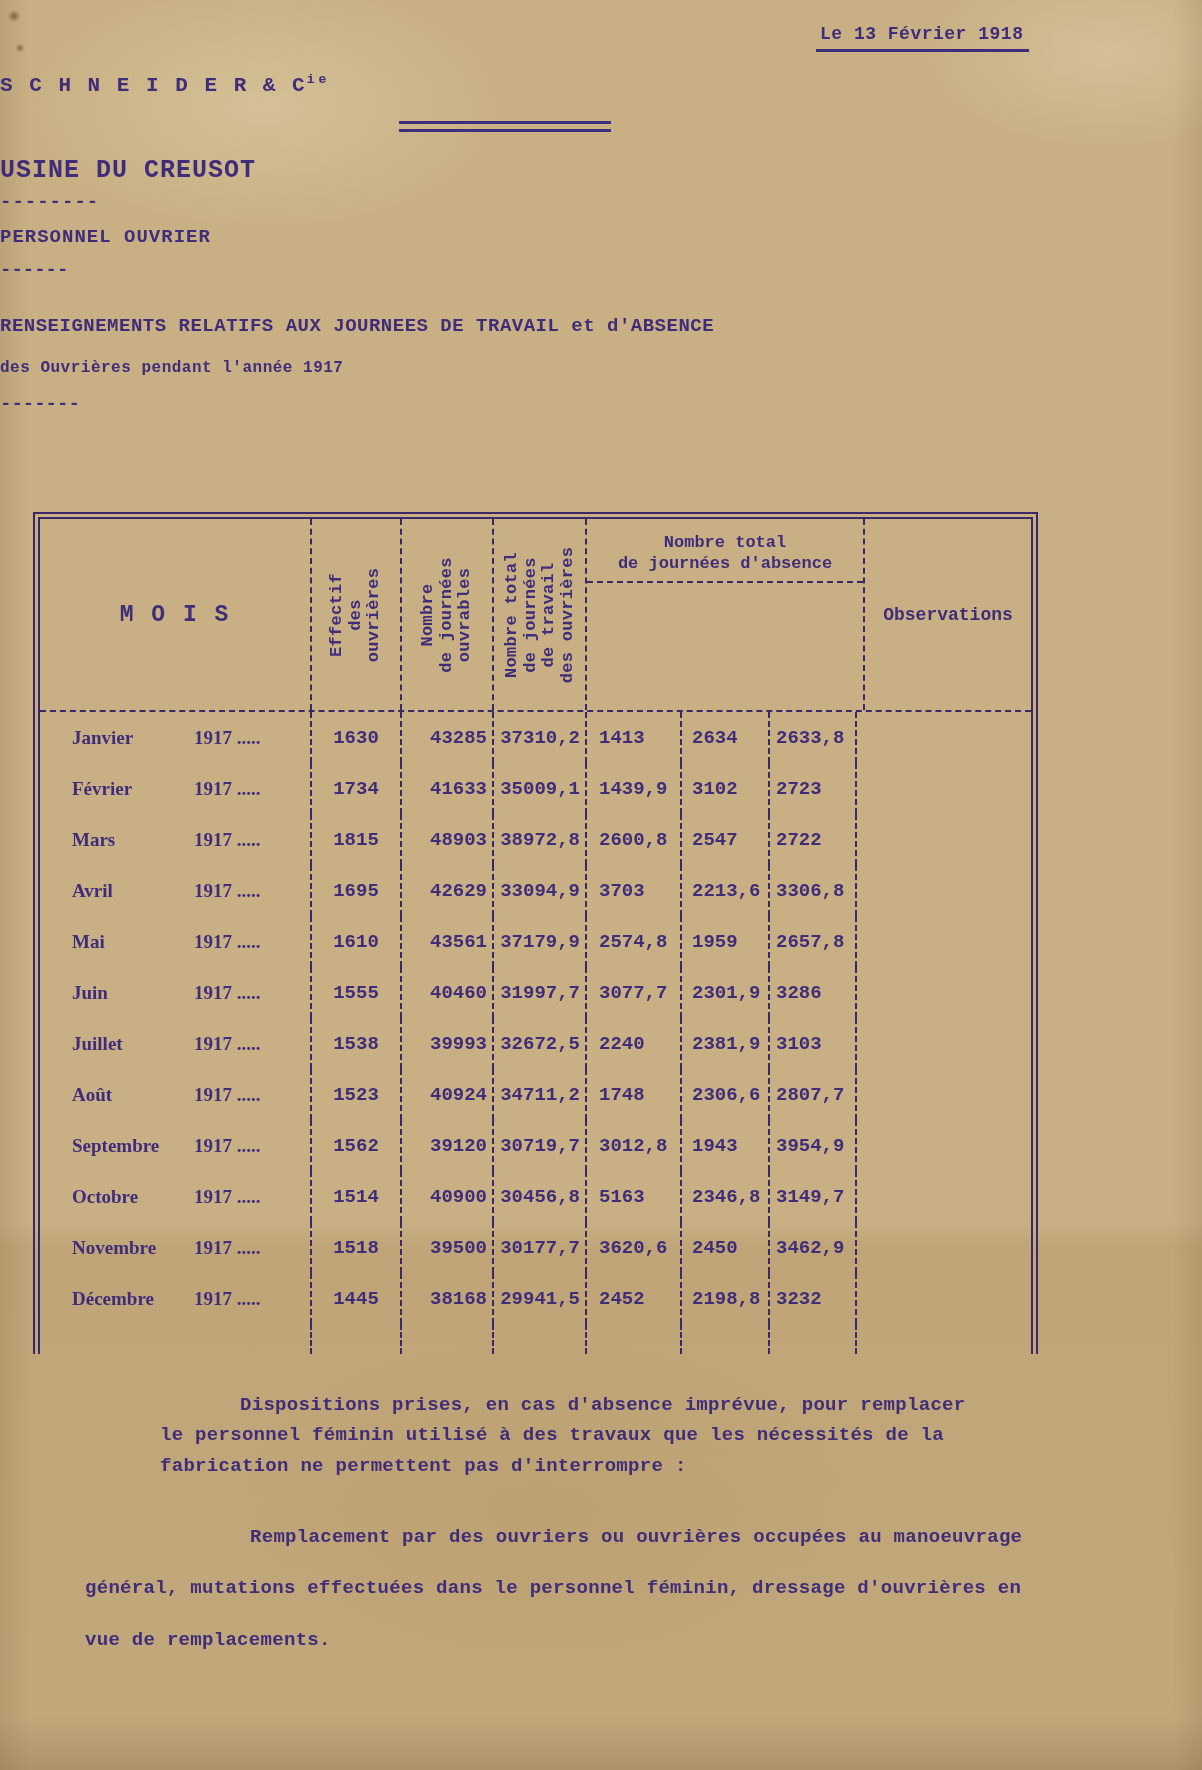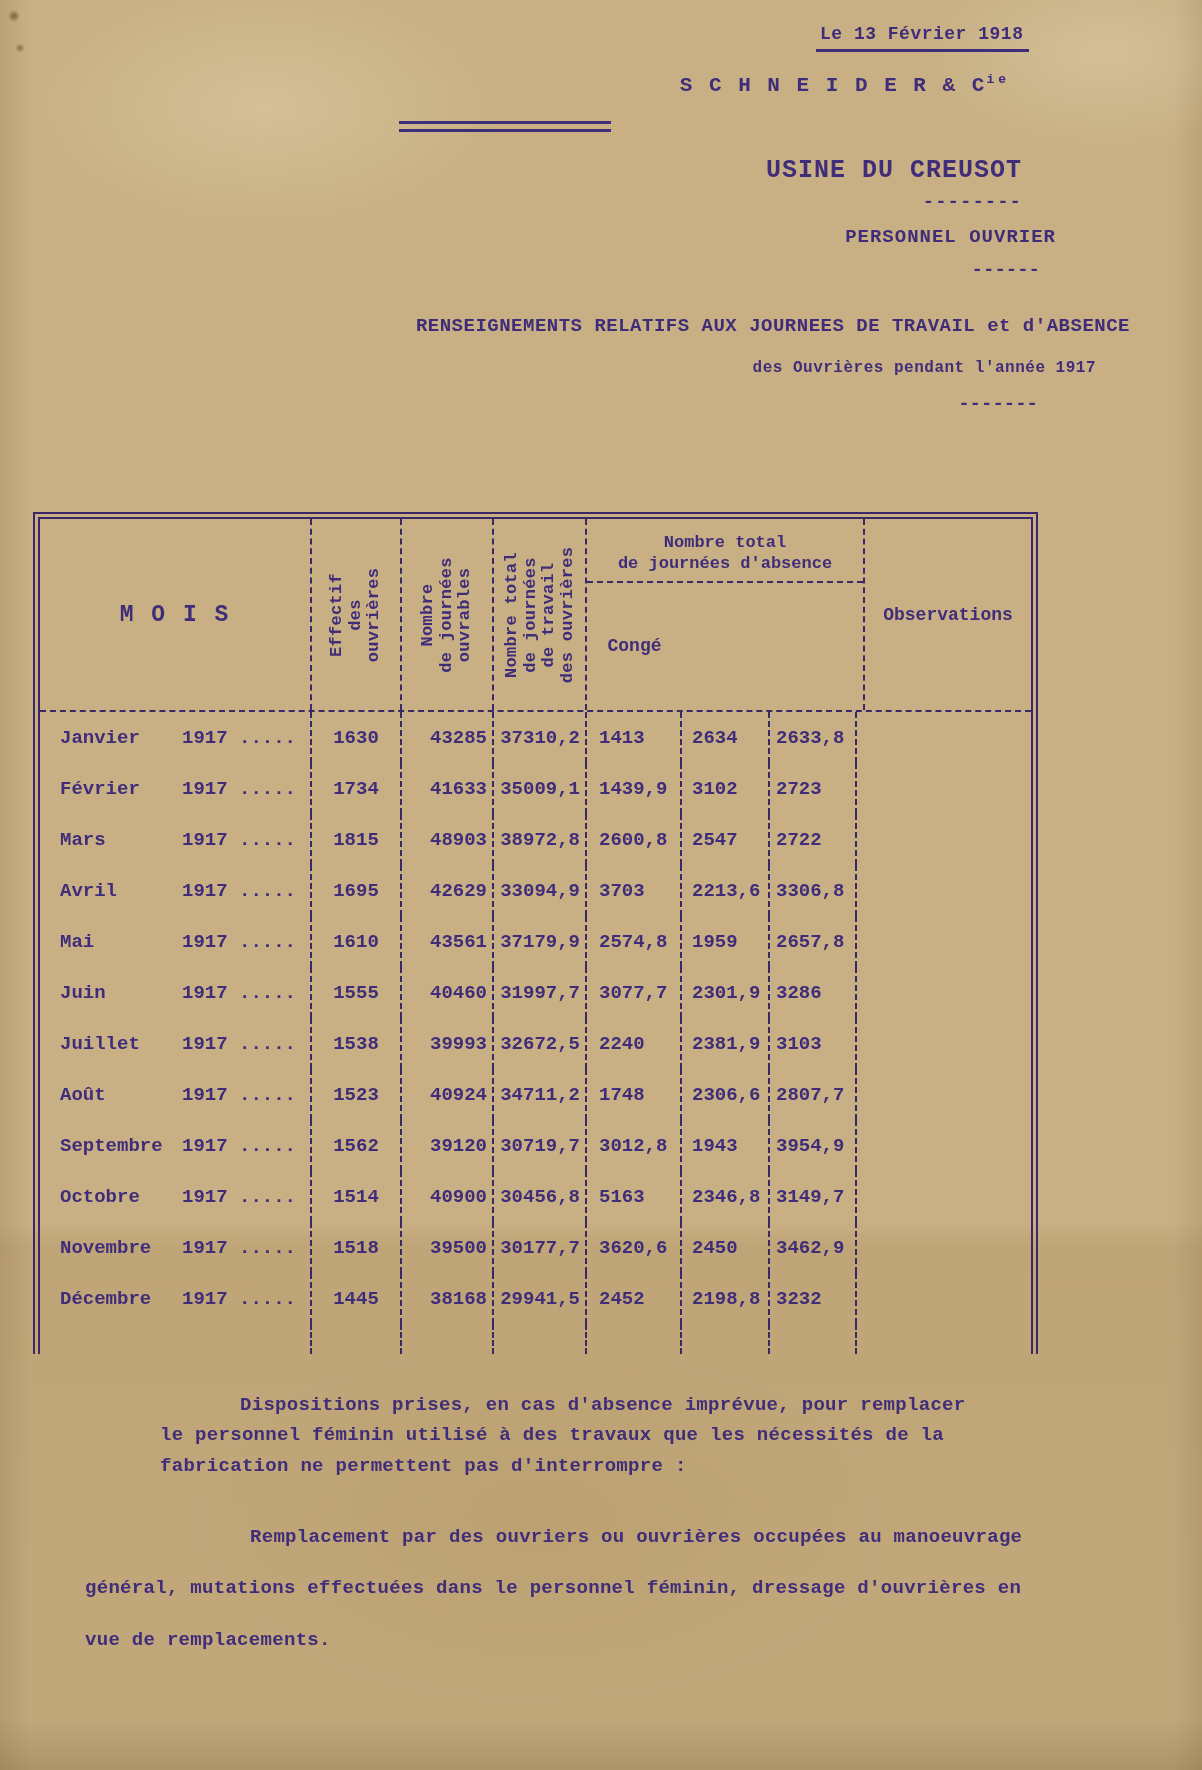--- a/index.html
+++ b/index.html
@@ -16,21 +16,21 @@
     background:
       radial-gradient(circle 9px at 14px 16px, rgba(60,40,20,.55), rgba(60,40,20,0) 70%),
       radial-gradient(circle 7px at 20px 48px, rgba(60,40,20,.45), rgba(60,40,20,0) 70%),
       radial-gradient(ellipse 340px 180px at 22% 6%, rgba(235,220,185,.35), rgba(235,220,185,0) 70%),
       radial-gradient(ellipse 260px 140px at 92% 3%, rgba(238,226,196,.30), rgba(238,226,196,0) 70%),
       radial-gradient(ellipse 500px 260px at 45% 86%, rgba(150,110,50,.10), rgba(150,110,50,0) 70%),
       linear-gradient(180deg, rgba(0,0,0,0) 0%, rgba(0,0,0,0) 69%, rgba(133,95,40,.14) 70.5%, rgba(133,95,40,.10) 97%, rgba(90,60,25,.25) 100%),
       linear-gradient(90deg, rgba(90,60,25,.12) 0%, rgba(0,0,0,0) 2.5%, rgba(0,0,0,0) 97.5%, rgba(90,60,25,.12) 100%);
   }
   .abs{position:absolute;z-index:1;}
-  .ctr{text-align:right;}
+  .ctr{text-align:left;}
   
   .date{top:24px;left:790px;font-size:18px;letter-spacing:.5px;border-bottom:3px solid #402d7a;padding:0 6px 5px 4px;margin-left:26px;}
   .company{top:72px;left:0;width:1010px;font-size:21px;letter-spacing:2px;}
   .company sup{font-size:13px;letter-spacing:4px;}
   .rule{top:121px;left:399px;width:212px;height:5px;border-top:3px solid #402d7a;border-bottom:3px solid #402d7a;}
   .site{top:156px;left:0;width:1022px;font-size:25px;letter-spacing:1px;}
   .sep1{top:191px;left:0;width:1022px;font-size:19px;letter-spacing:1px;}
   .section{top:226px;left:0;width:1056px;font-size:19px;letter-spacing:1px;}
   .sep2{top:259px;left:0;width:1040px;font-size:19px;}
   .title{top:315px;left:0;width:1130px;font-size:19px;letter-spacing:.5px;}
@@ -62,21 +62,21 @@
   }
   .absgrp{width:276px;display:flex;flex-direction:column;}
   .abslabel{height:64px;border-bottom:2px dashed #3a2868;display:flex;align-items:center;justify-content:center;
     text-align:center;white-space:pre-line;font-size:17px;line-height:1.25;padding-top:6px;box-sizing:border-box;}
   .abssub{flex:1;display:flex;}
   .abssub .sc{display:flex;align-items:center;justify-content:center;text-align:center;white-space:pre-line;
     font-size:18px;line-height:1.3;box-sizing:border-box;}
   .obs-h{font-size:18px;}
   .tr{display:flex;height:51px;}
   .tr .td{display:flex;align-items:center;height:100%;}
-  .mois-cell{padding-left:20px;}
+  .mois-cell{padding-left:32px;font-family:Liberation Serif, serif;}
   .mois-cell .m{display:inline-block;width:122px;}
   .num-r{justify-content:flex-end;padding-right:5px;}
   .num-c{justify-content:center;}
   .num-l12{padding-left:12px;}
   .num-l10{padding-left:10px;}
   .num-l6{padding-left:6px;}
   .spacer{height:30px;}
   
   .para1{top:1390px;left:160px;width:815px;font-size:19px;line-height:1.6;text-indent:80px;letter-spacing:.3px;}
   .para2{top:1512px;left:85px;width:960px;font-size:19px;line-height:2.7;text-indent:165px;letter-spacing:.3px;}
@@ -115,21 +115,20 @@
     <div class="th c4 bl">
         <div class="vrot">Nombre total
 de journées
 de travail
 des ouvrières</div>
       </div>
     <div class="absgrp bl">
       <div class="abslabel">Nombre total
 de journées d'absence</div>
       <div class="abssub">
-        <div class="sc c5">Congé</div>
       </div>
     </div>
     <div class="th c8 bl obs-h">Observations</div>
   </div>
 
   <div class="tr">
     <div class="td c1 mois-cell">
         <span class="m">Janvier</span>
         <span>1917 .....</span>
       </div>

